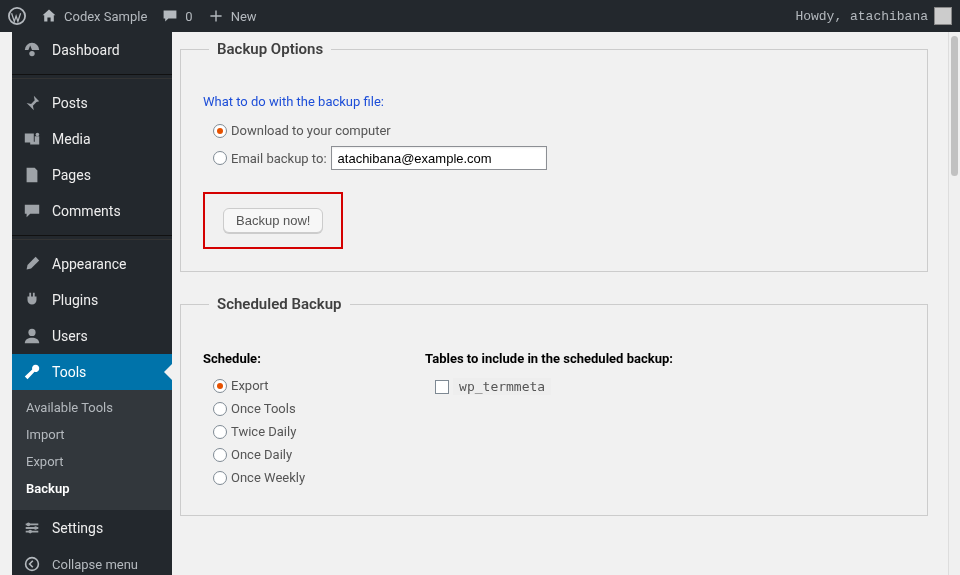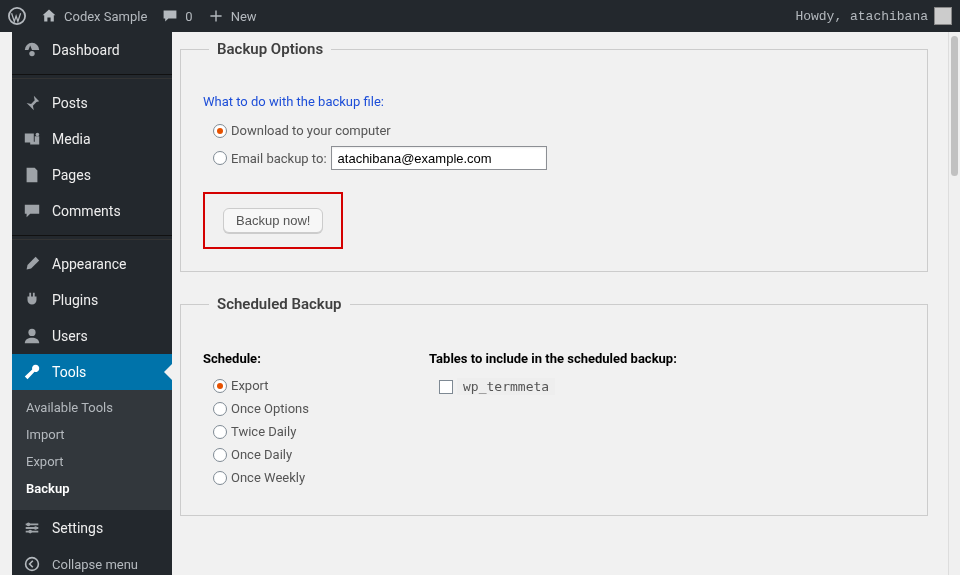--- a/index.html
+++ b/index.html
@@ -364,21 +364,21 @@
 
     <div class="sched-cols">
       <div class="sched-col">
         <h4>Schedule:</h4>
         <div class="opt-row">
           <span class="radio checked"></span>
           <span>Export</span>
         </div>
         <div class="opt-row">
           <span class="radio"></span>
-          <span>Once Options</span>
+          <span>Once Tools</span>
         </div>
         <div class="opt-row">
           <span class="radio"></span>
           <span>Twice Daily</span>
         </div>
         <div class="opt-row">
           <span class="radio"></span>
           <span>Once Daily</span>
         </div>
         <div class="opt-row">

